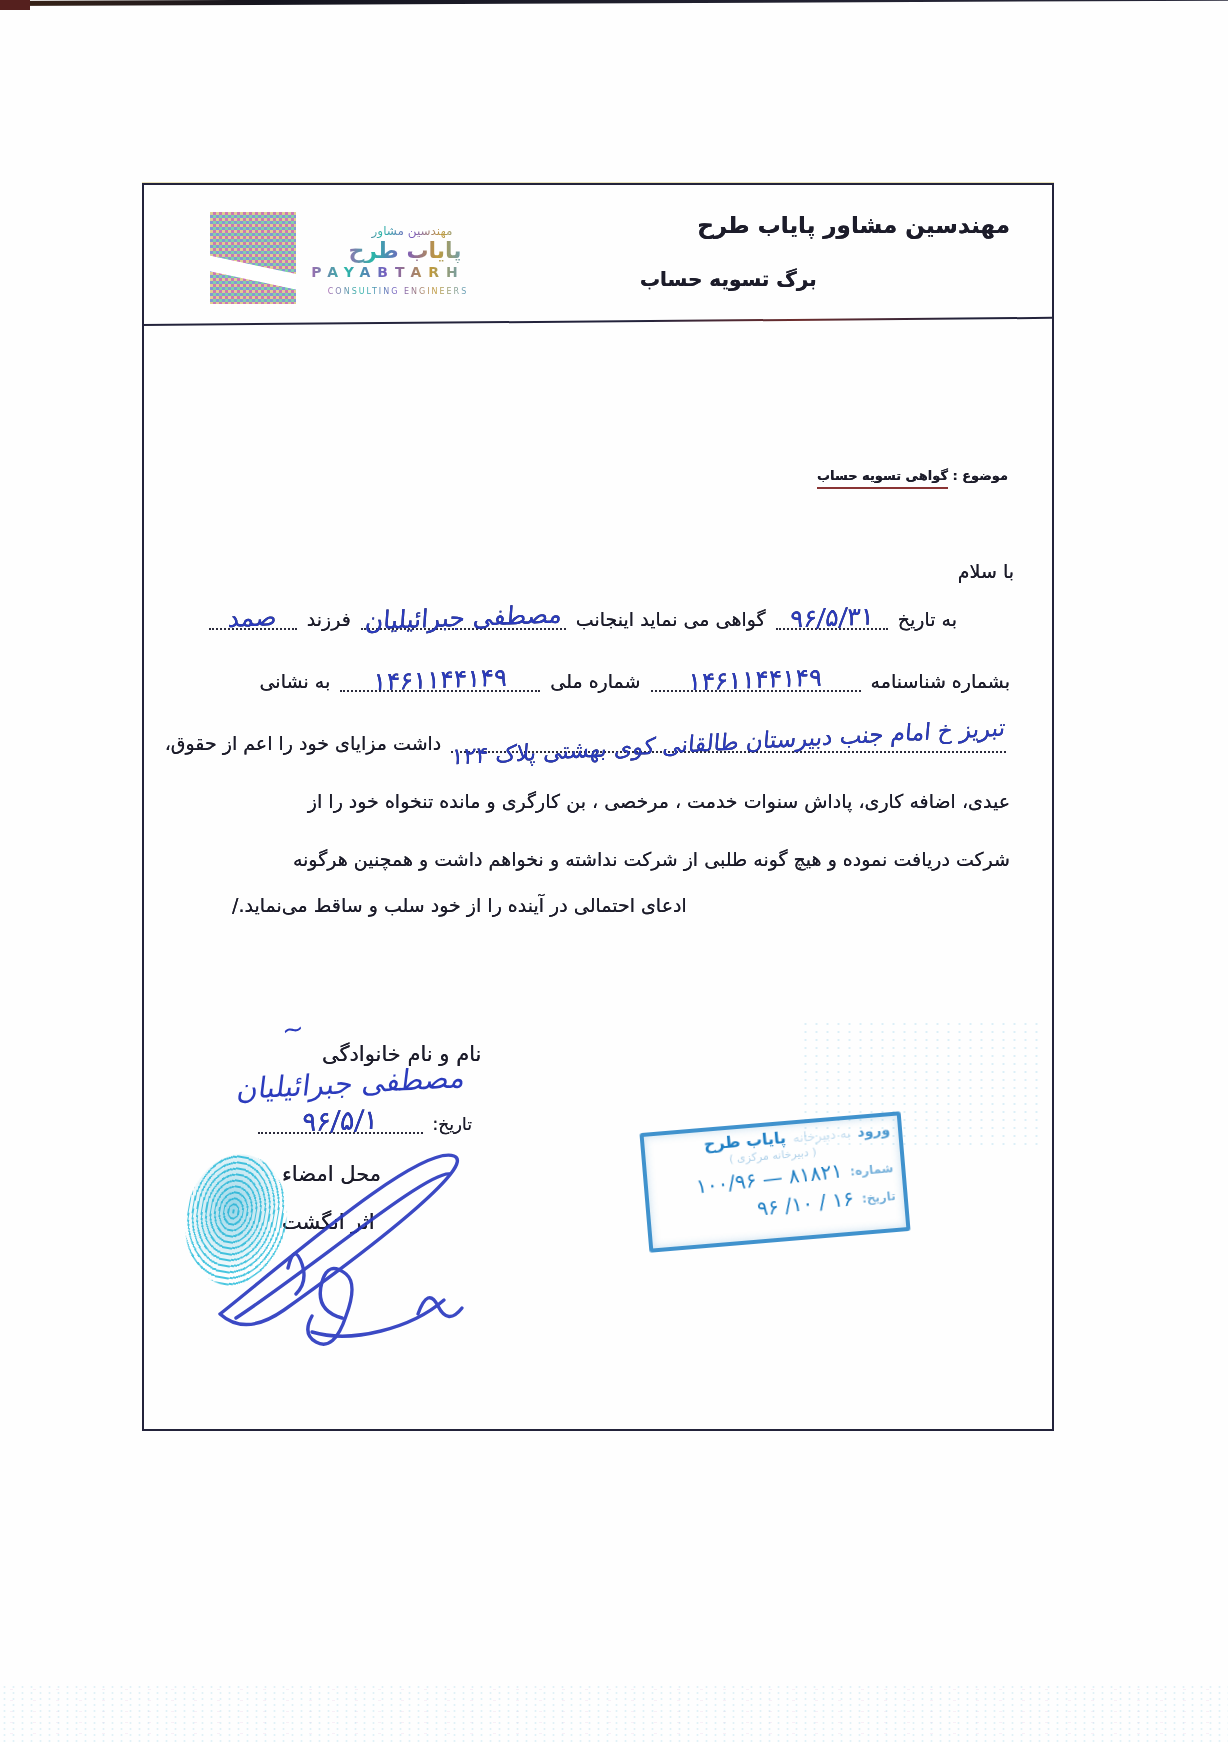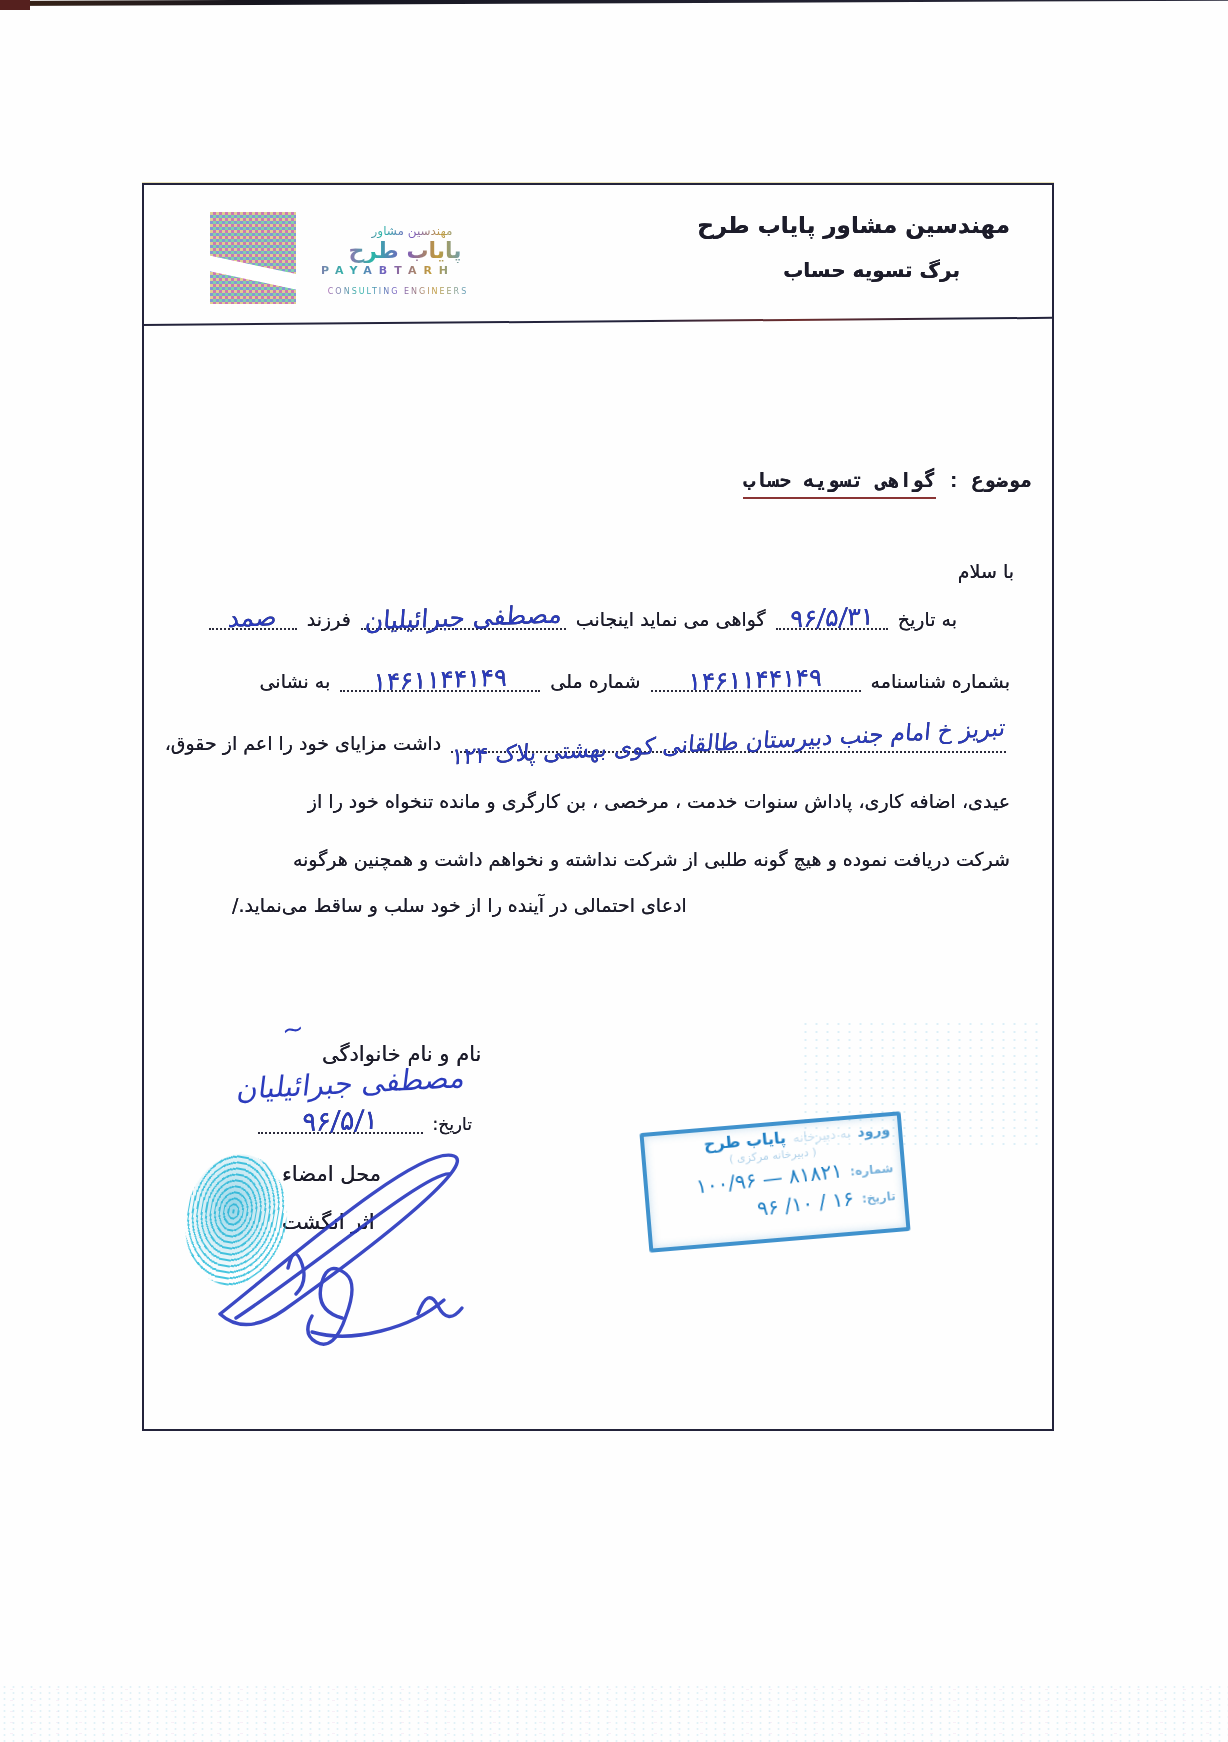--- a/index.html
+++ b/index.html
@@ -30,31 +30,31 @@
   .logo-sq{position:absolute;left:210px;top:212px;width:86px;height:92px;
       background:repeating-conic-gradient(from 0deg,#cf6fb4 0 90deg,#6fcf9f 90deg 180deg,#7f8fd8 180deg 270deg,#d8c87f 270deg 360deg);
       background-size:6px 6px;filter:saturate(.85) brightness(1.04) blur(.3px);overflow:hidden;}
   .logo-stripe{position:absolute;left:-4px;top:54px;width:102px;height:15px;background:#fff;
       transform:rotate(12deg);}
   .grad-text{background:linear-gradient(90deg,#b65ab2,#2bb6a8,#7a5ac0,#c09a3b,#4fa0d8);
       -webkit-background-clip:text;background-clip:text;color:transparent;}
   .logo-tag-fa{position:absolute;left:352px;top:224px;width:120px;font-size:12px;text-align:center;direction:rtl;}
   .logo-name-fa{position:absolute;left:340px;top:238px;width:130px;font-size:22px;font-weight:bold;
       text-align:center;direction:rtl;}
-  .logo-name-en{position:absolute;left:303px;top:264px;width:170px;font-size:11px;font-weight:bold;
+  .logo-name-en{position:absolute;left:303px;top:264px;width:170px;font-size:14px;font-weight:bold;
       letter-spacing:7px;text-align:center;}
   .logo-tag-en{position:absolute;left:323px;top:287px;width:150px;font-size:8px;letter-spacing:2px;text-align:center;}
 
   
   .ink{color:#1c1c2a;text-shadow:0 0 .4px #1c1c2a;}
   .hdr-title{position:absolute;left:590px;top:212px;width:420px;text-align:right;direction:rtl;
       font-size:23px;font-weight:bold;}
-  .hdr-sub{position:absolute;left:640px;top:258px;width:320px;text-align:right;direction:rtl;
+  .hdr-sub{position:absolute;left:640px;top:267px;width:320px;text-align:left;direction:rtl;
       font-size:20px;font-weight:bold;}
-  .subject{position:absolute;right:196px;top:468px;direction:rtl;font-size:20px;font-weight:bold;white-space:nowrap;font-family:Liberation Mono, monospace;}
+  .subject{position:absolute;right:220px;top:468px;direction:rtl;font-size:13px;font-weight:bold;white-space:nowrap;}
   .subject .u{border-bottom:2px solid #8a3434;padding-bottom:4px;}
   .salam{position:absolute;right:214px;top:560px;direction:rtl;font-size:19px;}
   .bline{position:absolute;direction:rtl;font-size:19px;white-space:nowrap;line-height:1.45;}
 
   
   .dots{display:inline-block;border-bottom:2.2px dotted #2b2b3c;text-align:center;
         vertical-align:baseline;line-height:.5;margin:0 4px;}
   .hand{color:#2b3bbd;display:inline-block;font-size:25px;line-height:.8;
         transform:rotate(-2deg) skewX(-6deg);white-space:nowrap;}
   .hand-lg{font-size:23px;transform:rotate(-3deg) skewX(-8deg);}

